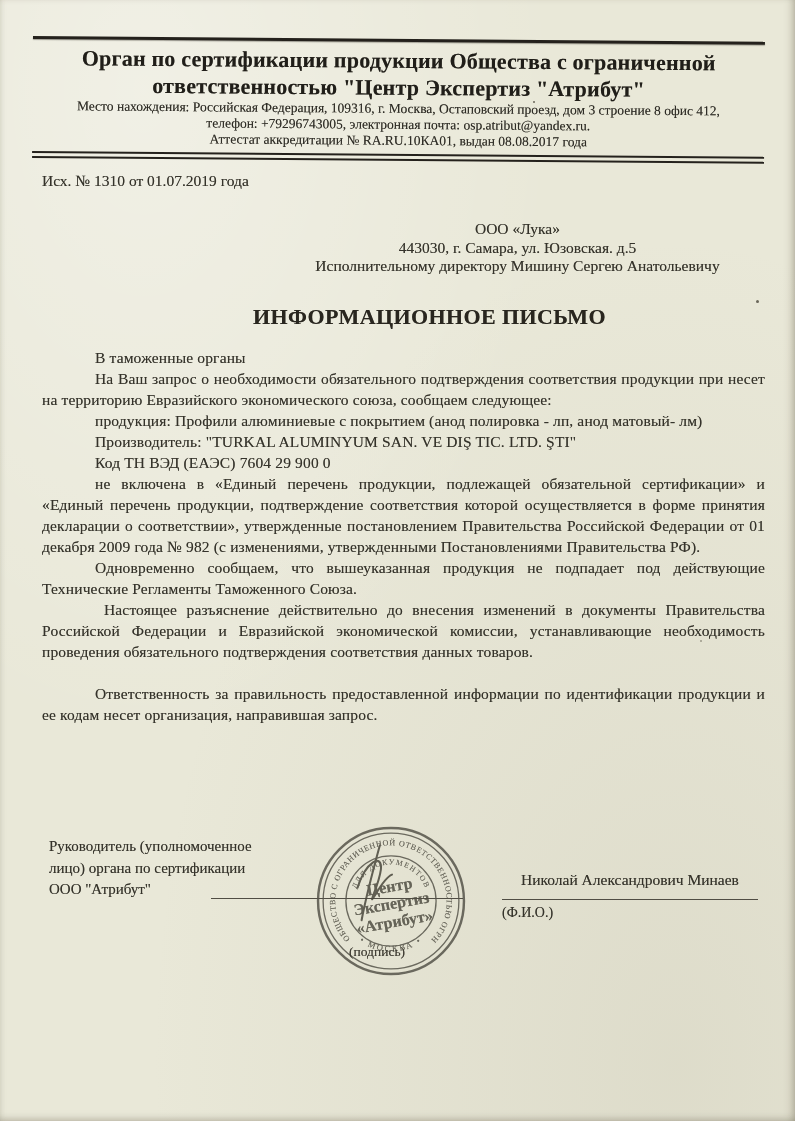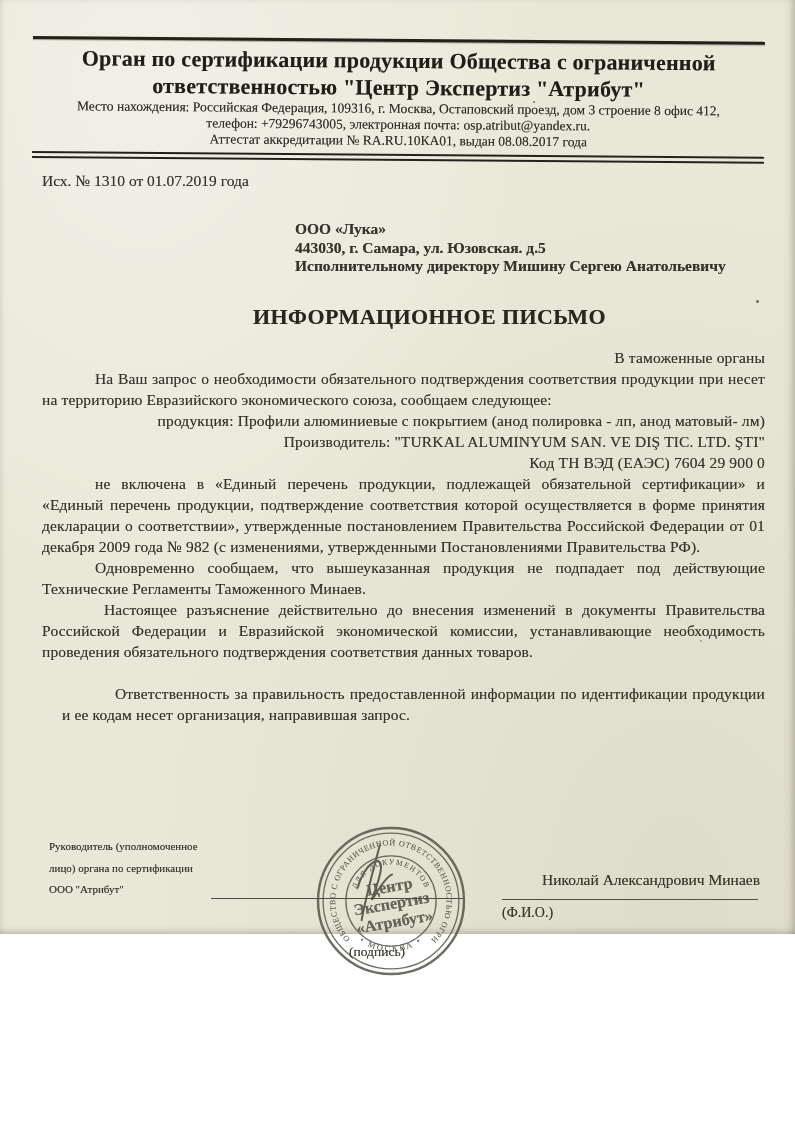--- a/index.html
+++ b/index.html
@@ -1,54 +1,54 @@
 <!DOCTYPE html>
 <html><head>
 <meta charset="utf-8">
 <style>
   html,body{margin:0;padding:0;background:#fff;}
   .page{position:relative;width:795px;height:1123px;background:#ffffff;overflow:hidden;
         font-family:"Liberation Serif","DejaVu Serif",serif;}
-  .paper{position:absolute;left:0;top:0;width:795px;height:934px;
+  .paper{position:absolute;left:0;top:0;width:795px;height:1121px;
          background:
            radial-gradient(ellipse at 18% 8%, rgba(255,255,255,.35), rgba(255,255,255,0) 45%),
            radial-gradient(ellipse at 85% 95%, rgba(170,165,140,.18), rgba(170,165,140,0) 55%),
            #e9e8d8;
          box-shadow: inset -7px 0 9px -5px rgba(110,105,85,.45),
                      inset 0 -6px 8px -5px rgba(110,105,85,.40),
                      inset 4px 0 6px -4px rgba(140,135,115,.25);
          color:#35332b;}
   .paper *{text-shadow:0 0 .6px rgba(55,52,42,.55);}
 
   
   .letterhead{position:absolute;left:33px;top:36px;width:732px;
               transform:rotate(.45deg);transform-origin:0 0;color:#201e19;}
   .rule-top{height:3px;background:#24211c;margin-bottom:5px;box-shadow:0 1px 1px rgba(40,38,30,.35);}
   .lh-title{font-weight:bold;font-size:22px;line-height:27px;text-align:center;letter-spacing:.2px;}
   .lh-sub{font-size:13.5px;line-height:16px;text-align:center;color:#2e2c26;}
   .rule-double{margin-top:5px;height:3px;border-top:2px solid #24211c;border-bottom:2px solid #24211c;}
 
   .ref{position:absolute;left:42px;top:172px;font-size:15.5px;text-align:center;}
 
-  .addressee{position:absolute;left:295px;top:220px;width:445px;text-align:left;
-             font-size:15.5px;line-height:18.7px;font-weight:bold;}
+  .addressee{position:absolute;left:295px;top:220px;width:445px;text-align:center;
+             font-size:15.5px;line-height:18.7px;}
 
   .subject{position:absolute;left:0;top:304px;width:795px;text-align:center;
            transform:translateX(32px);font-weight:bold;font-size:22px;letter-spacing:.4px;color:#29261f;}
 
   .body-text{position:absolute;left:42px;top:347px;width:723px;
              font-size:15.5px;line-height:21px;text-align:justify;letter-spacing:.15px;}
   .body-text p{margin:0;text-indent:53px;}
-  .body-text p.plain{text-align:right;}
+  .body-text p.plain{text-align:left;}
   .body-text p.indent-lg{text-indent:62px;}
-  .body-text p.gap-top{margin-top:21px;margin-left:20px;}
+  .body-text p.gap-top{margin-top:21px;}
 
   
-  .sig-left{position:absolute;left:49px;top:836px;width:250px;font-size:11px;line-height:21.5px;}
-  .sig-name{position:absolute;left:500px;top:871px;width:260px;text-align:right;font-size:15.5px;}
+  .sig-left{position:absolute;left:49px;top:836px;width:250px;font-size:15px;line-height:21.5px;}
+  .sig-name{position:absolute;left:500px;top:871px;width:260px;text-align:center;font-size:15.5px;}
   .fio-line{position:absolute;left:502px;top:899px;width:256px;border-top:1.5px solid #504d44;}
   .fio-caption{position:absolute;left:502px;top:905px;width:256px;text-align:left;font-size:14px;}
   .sign-line{position:absolute;left:211px;top:898px;width:252px;border-top:1.4px solid #504d44;z-index:1;}
   .sign-caption{position:absolute;left:349px;top:901px;font-size:13.5px;z-index:4;color:#3f3c33;margin-top:43px;}
   .stamp{position:absolute;left:315px;top:825px;width:152px;height:152px;z-index:3;opacity:.85;}
 
   .speck{position:absolute;border-radius:50%;background:#6a675a;}
   .s1{left:756px;top:300px;width:3px;height:3px;}
   .s2{left:533px;top:101px;width:2px;height:2px;}
   .s3{left:700px;top:640px;width:2px;height:2px;opacity:.6;}
@@ -79,21 +79,21 @@
 
     <div class="subject">ИНФОРМАЦИОННОЕ ПИСЬМО</div>
 
     <div class="body-text">
       <p class="plain">В таможенные органы</p>
       <p>На Ваш запрос о необходимости обязательного подтверждения соответствия продукции при несет на территорию Евразийского экономического союза, сообщаем следующее:</p>
       <p class="plain">продукция: Профили алюминиевые с покрытием (анод полировка - лп,  анод матовый- лм)</p>
       <p class="plain">Производитель: "TURKAL ALUMINYUM SAN. VE DIŞ TIC. LTD. ŞTI"</p>
       <p class="plain">Код ТН ВЭД (ЕАЭС) 7604 29 900 0</p>
       <p>не включена в «Единый перечень продукции, подлежащей обязательной сертификации» и «Единый перечень продукции, подтверждение соответствия которой осуществляется в форме принятия декларации о соответствии», утвержденные  постановлением Правительства Российской Федерации от 01 декабря 2009 года № 982 (с изменениями, утвержденными Постановлениями Правительства РФ).</p>
-      <p>Одновременно сообщаем, что вышеуказанная продукция не подпадает под действующие Технические Регламенты Таможенного Минаев.</p>
+      <p>Одновременно сообщаем, что вышеуказанная продукция не подпадает под действующие Технические Регламенты Таможенного Союза.</p>
       <p class="indent-lg">Настоящее разъяснение действительно до внесения изменений в документы Правительства Российской Федерации и Евразийской экономической комиссии, устанавливающие необходимость проведения обязательного подтверждения соответствия данных товаров.</p>
       <p class="gap-top">Ответственность за правильность предоставленной информации по идентификации продукции и ее кодам несет организация, направившая запрос.</p>
     </div>
 
     <div class="sig-left">
       <div>Руководитель (уполномоченное</div>
       <div>лицо) органа по сертификации</div>
       <div>ООО "Атрибут"</div>
     </div>
 

